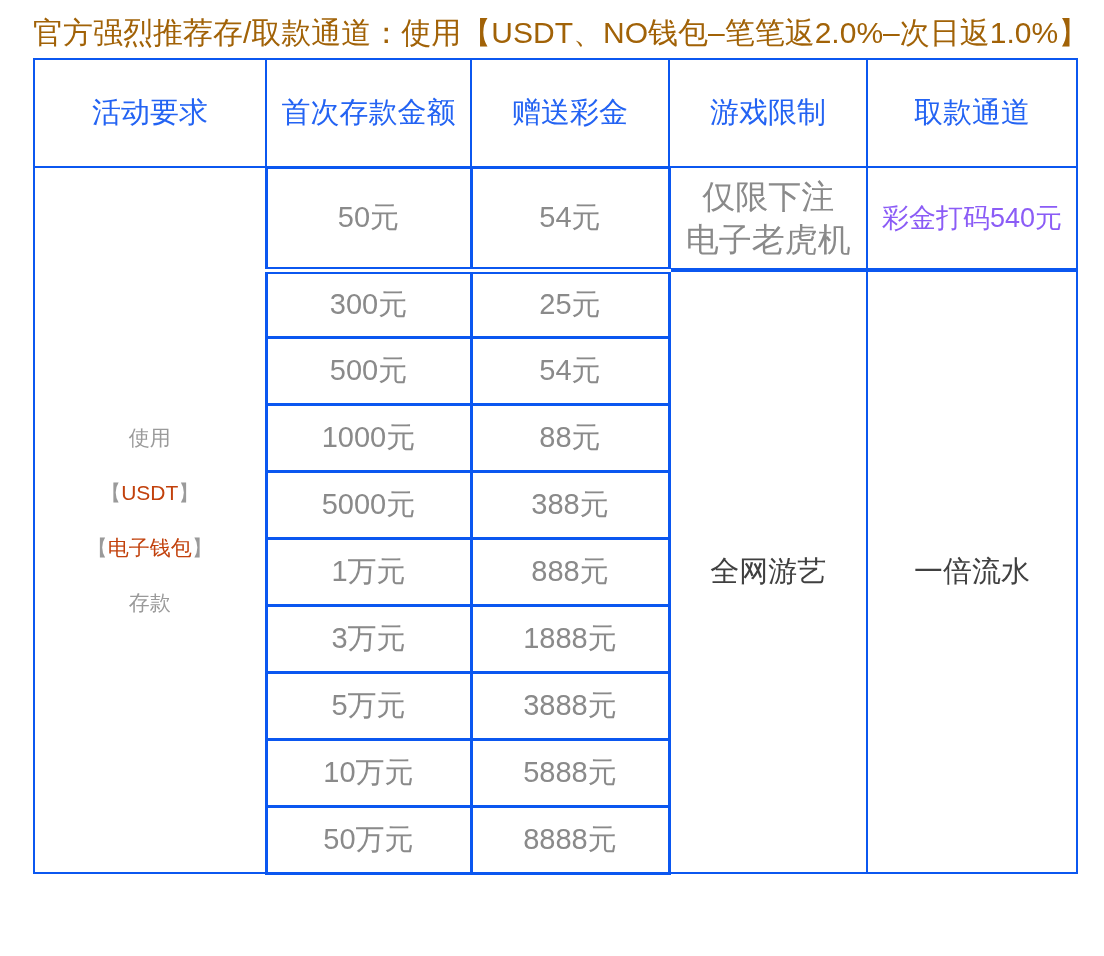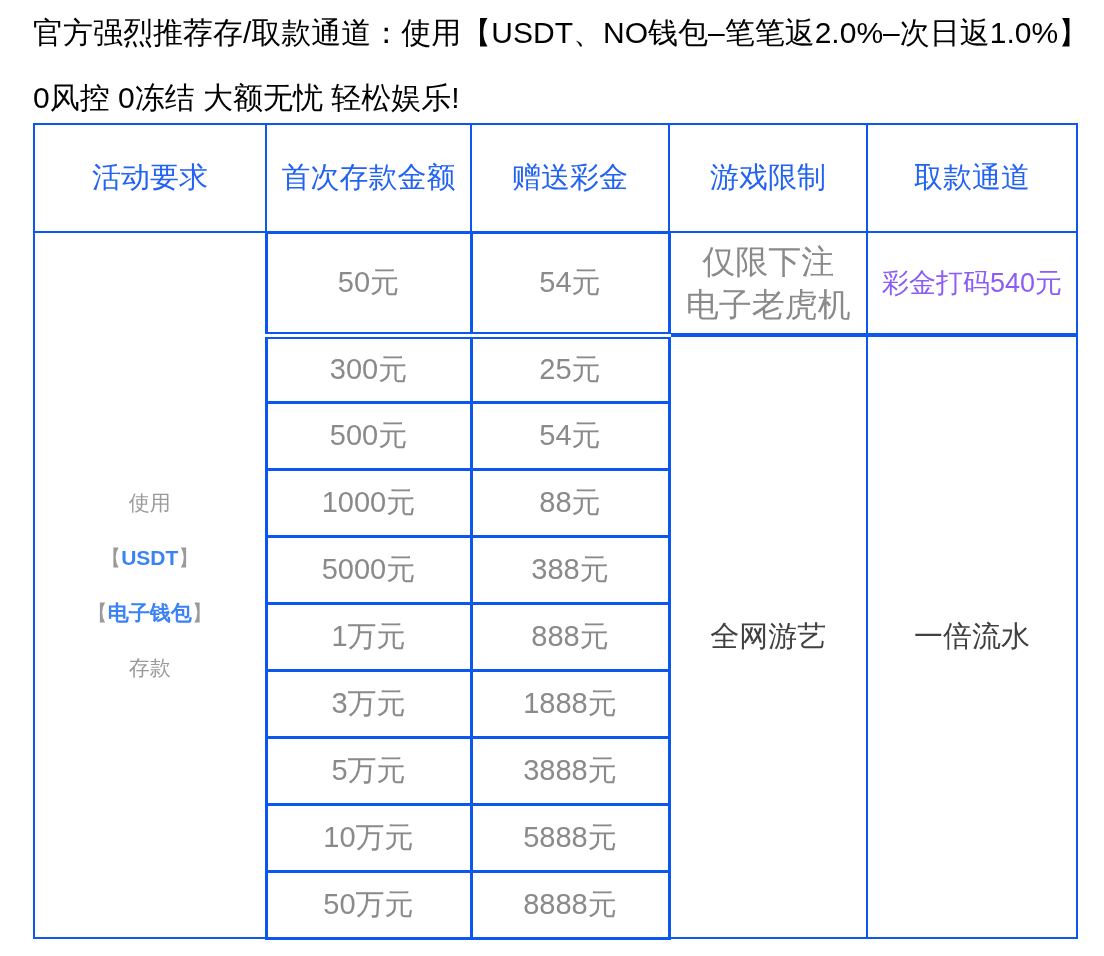--- a/index.html
+++ b/index.html
@@ -16,21 +16,21 @@
   .page {
     width: 1104px;
     height: 956px;
     box-sizing: border-box;
     padding-left: 33px;
     padding-right: 26px;
     background: #ffffff;
   }
   .promo {
     margin: 0;
-    color: #000000;
+    color: #a16207;
     font-size: 30px;
     line-height: 32px;
     white-space: nowrap;
     font-weight: 400;
   }
   .promo.line1 { padding-top: 17px; }
   .promo.line2 { padding-top: 33px; }
 
   table.bonus-table {
     border-collapse: collapse;
@@ -61,21 +61,21 @@
     font-size: 29px;
   }
   tr.section-start td.num {
     border-top: 7px double #0b57f0;
   }
   td.req {
     color: #9a9a9a;
     font-size: 21px;
     line-height: 55px;
   }
-  td.req .hl { color: #3b82f6; font-weight: bold; }
+  td.req .hl { color: #c2410c; }
 
   td.limit-small {
     color: #8a8a8a;
     font-size: 33px;
     line-height: 43px;
   }
   td.withdraw-small {
     color: #8b5cf6;
     font-size: 27px;
     white-space: nowrap;
@@ -86,21 +86,20 @@
     font-size: 29px;
     border-top-width: 4px;
   }
 </style>
 </head>
 <body>
 
 <div class="page">
 
   <p class="promo line1">官方强烈推荐存/取款通道：使用【USDT、NO钱包–笔笔返2.0%–次日返1.0%】</p>
-  <p class="promo line2">0风控 0冻结 大额无忧 轻松娱乐!</p>
 
   <table class="bonus-table">
     <colgroup>
       <col style="width:232px">
       <col style="width:205px">
       <col style="width:198px">
       <col style="width:198px">
       <col style="width:210px">
     </colgroup>
     <thead>

